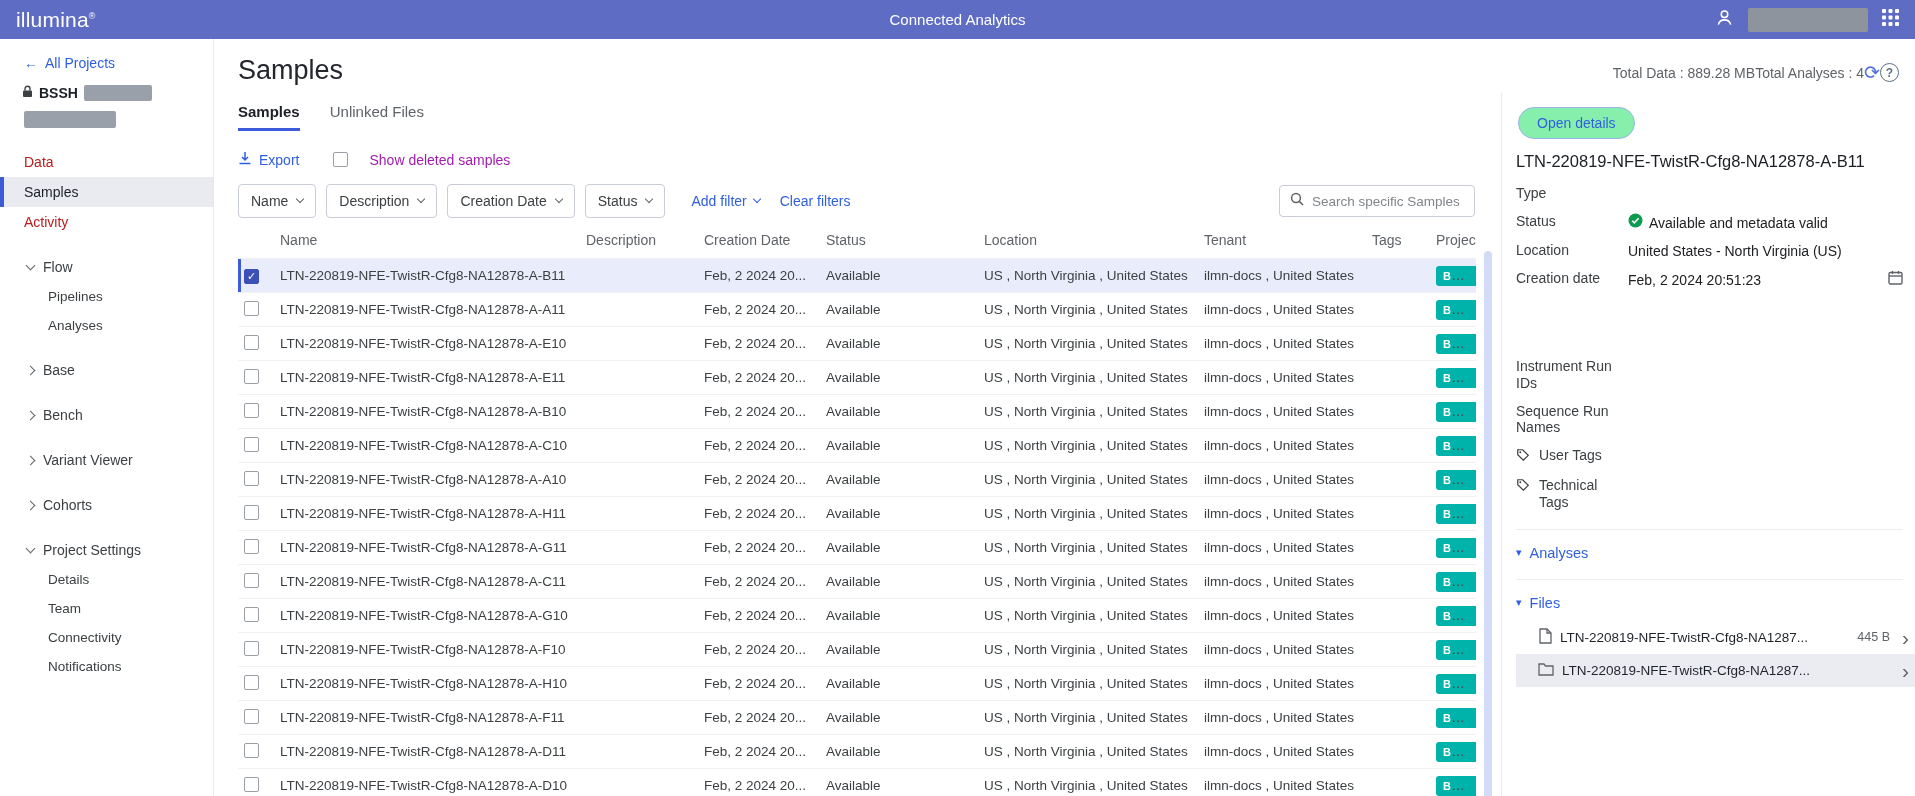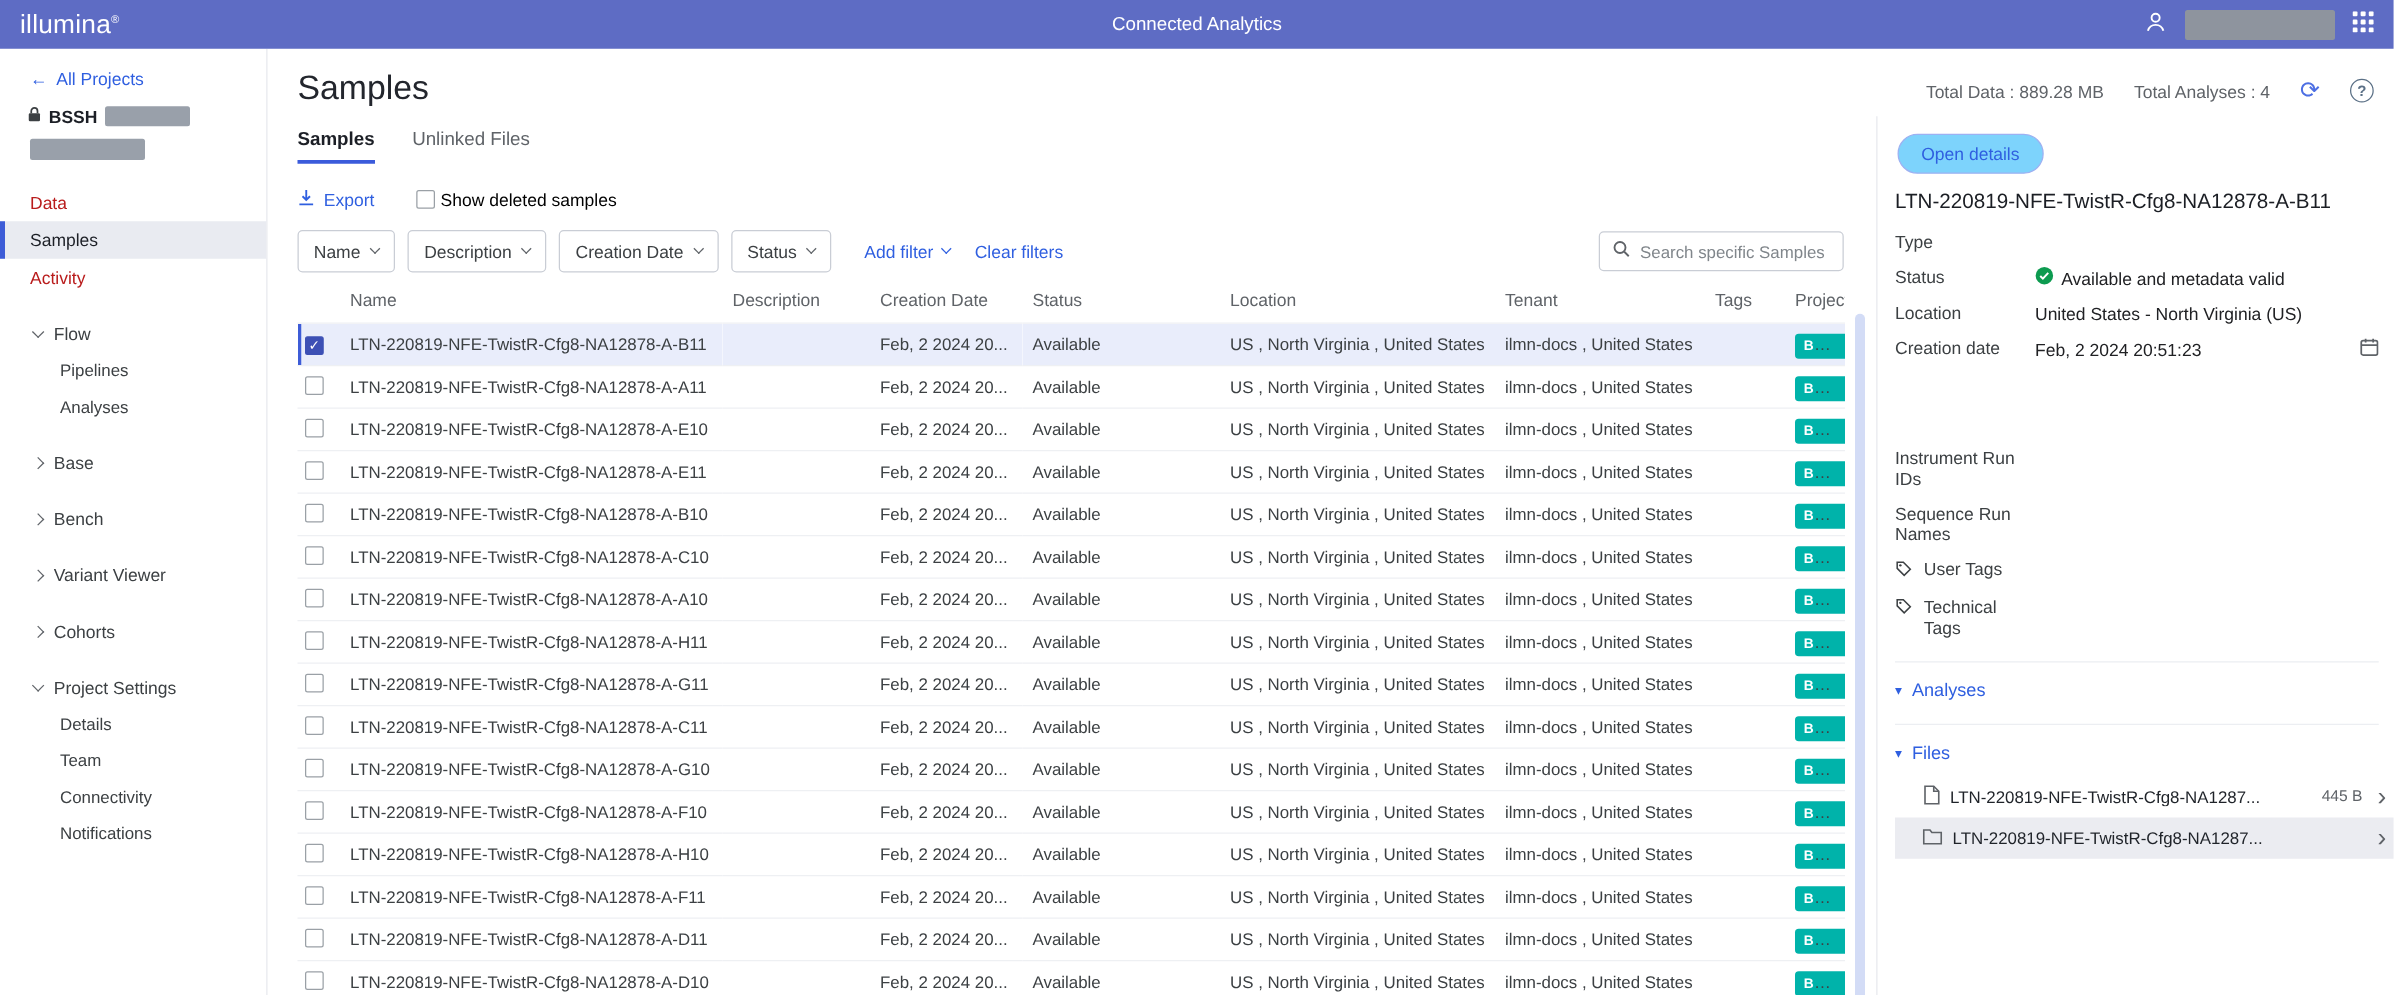--- a/index.html
+++ b/index.html
@@ -36,34 +36,34 @@
 
   .chev-i { display: inline-block; width: 7px; height: 7px; border-right: 1.6px solid #5f6368; border-bottom: 1.6px solid #5f6368; flex-shrink: 0; }
   .chev-i.down { transform: rotate(45deg); margin-top: -4px; }
   .chev-i.right { transform: rotate(-45deg); }
   .chev-i.sm { width: 6px; height: 6px; }
 
   
   .content { flex: 1; display: flex; flex-direction: column; min-width: 0; }
   .content-header { display: flex; justify-content: space-between; align-items: flex-start; padding: 16px 16px 0 24px; height: 54px; flex-shrink: 0; }
   .page-title { font-size: 27px; font-weight: 500; color: #23262d; }
-  .totals { display: flex; align-items: center; gap: 24px; color: #5f6368; font-size: 14px; padding-top: 8px; }
+  .totals { display: flex; align-items: center; color: #5f6368; font-size: 14px; padding-top: 8px; }
   .refresh-ic { color: #4d6fe3; font-size: 19px; line-height: 1; cursor: pointer; }
   .help-ic { width: 19px; height: 19px; border: 1.6px solid #5b7086; border-radius: 50%; color: #5b7086; font-size: 12px; font-weight: 700; display: inline-flex; align-items: center; justify-content: center; cursor: pointer; }
 
   .content-body { flex: 1; display: flex; min-height: 0; }
   .table-pane { width: 1287px; flex-shrink: 0; padding-left: 24px; position: relative; }
 
   .tabs { display: flex; gap: 30px; margin-top: 10px; }
   .tab { font-size: 15px; color: #5f6368; padding-bottom: 8px; border-bottom: 3px solid transparent; cursor: pointer; }
   .tab.active { color: #1c1f26; font-weight: 700; border-bottom-color: #3b5bdb; }
 
   .actions-row { display: flex; align-items: center; gap: 34px; margin-top: 20px; }
   .export-btn { display: flex; align-items: center; gap: 7px; color: #2f5fe0; font-size: 14px; background: none; border: none; }
-  .check-row { display: flex; align-items: center; gap: 4px; color: #000000; font-size: 14px; cursor: pointer; }
+  .check-row { display: flex; align-items: center; gap: 21px; color: #a21caf; font-size: 14px; cursor: pointer; }
   .cb { width: 15px; height: 15px; border: 1.5px solid #9aa0a6; border-radius: 2px; background: #fff; display: inline-flex; align-items: center; justify-content: center; flex-shrink: 0; }
   .cb.checked { background: #3d50b5; border-color: #3d50b5; color: #fff; font-size: 11px; }
 
   .filter-row { display: flex; align-items: center; gap: 10px; margin-top: 16px; }
   .filter-btn { display: inline-flex; align-items: center; gap: 9px; border: 1px solid #c9cdd5; border-radius: 4px; background: #fff; padding: 8px 12px; font-size: 14px; color: #3c4043; }
   .link-btn { background: none; border: none; color: #2f5fe0; font-size: 14px; display: inline-flex; align-items: center; gap: 7px; }
   .add-filter { margin-left: 16px; }
   .add-filter .chev-i { border-color: #2f5fe0; }
   .clear-filters { margin-left: 10px; }
   .search-box { margin-left: auto; margin-right: 26px; width: 196px; height: 32px; border: 1px solid #c9cdd5; border-radius: 4px; display: flex; align-items: center; gap: 8px; padding: 0 10px; background: #fff; }
@@ -75,21 +75,21 @@
   td { font-size: 13.5px; color: #3c4043; padding: 0 8px; height: 34px; white-space: nowrap; overflow: hidden; text-overflow: ellipsis; }
   tbody tr { border-top: 1px solid #eef0f3; cursor: pointer; }
   tbody tr.selected { background: #e9edfb; box-shadow: inset 3px 0 0 #3d5cd7; }
   .col-cb { width: 34px; }
   td.col-cb { padding-left: 6px; }
   .badge { background: #00b3aa; color: #fff; font-size: 11px; font-weight: 700; padding: 4px 7px; border-radius: 3px; letter-spacing: .2px; }
   .v-scrollbar { position: absolute; right: 9px; top: 158px; width: 8px; height: 556px; background: #d3dcf6; border-radius: 4px; cursor: pointer; }
 
   
   .details-pane { flex: 1; border-left: 1px solid #e7e9ee; padding: 8px 12px 0 14px; position: relative; min-width: 0; font-size: 14px; }
-  .open-details-btn { display: inline-block; margin: 6px 0 0 2px; border: 1px solid #9db1f2; border-radius: 16px; background: #7dd3fc; color: #2f5fe0; font-size: 14px; padding: 7px 18px; }
+  .open-details-btn { display: inline-block; margin: 6px 0 0 2px; border: 1px solid #9db1f2; border-radius: 16px; background: #86efac; color: #2f5fe0; font-size: 14px; padding: 7px 18px; }
   .details-title { margin-top: 13px; font-size: 16.5px; color: #1b1e24; white-space: nowrap; overflow: hidden; }
   .fields { margin-top: 14px; }
   .field { display: flex; margin-bottom: 11px; min-height: 17px; }
   .field .lbl { width: 112px; flex-shrink: 0; color: #3c4043; }
   .field .val { color: #202124; display: flex; align-items: flex-end; gap: 6px; flex: 1; min-width: 0; }
   .status-ok { color: #0d9b50; }
   .gap-lg { margin-top: 70px; }
   .cal-ic { margin-left: auto; flex-shrink: 0; cursor: pointer; }
   .tag-row { display: flex; align-items: flex-start; gap: 9px; margin-bottom: 12px; color: #3c4043; }
   .tag-row .lbl { width: 86px; line-height: 1.2; }

